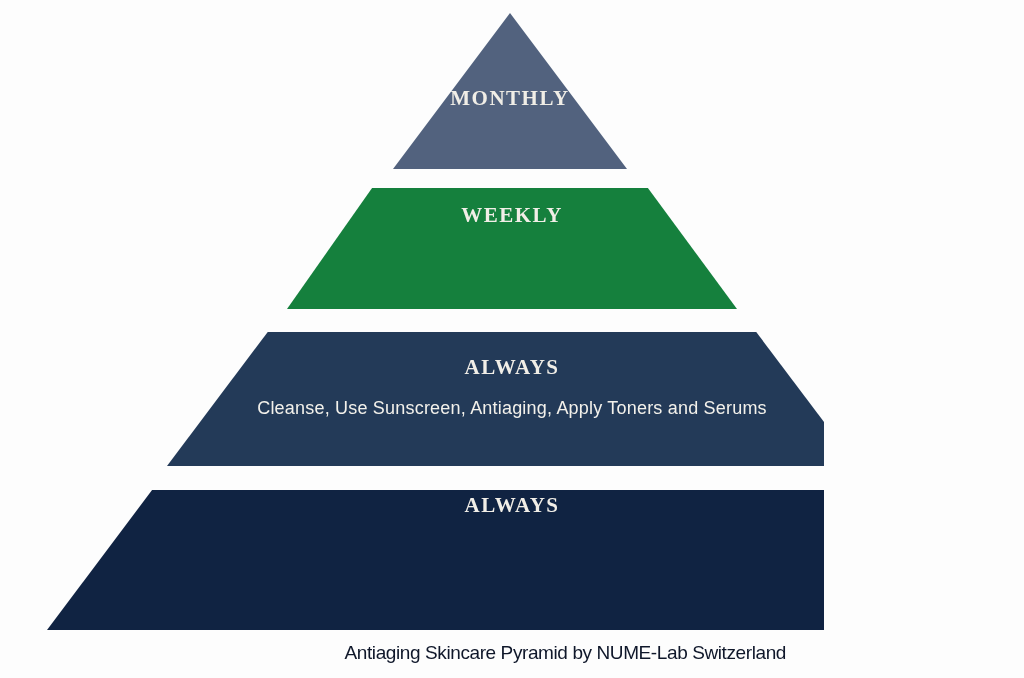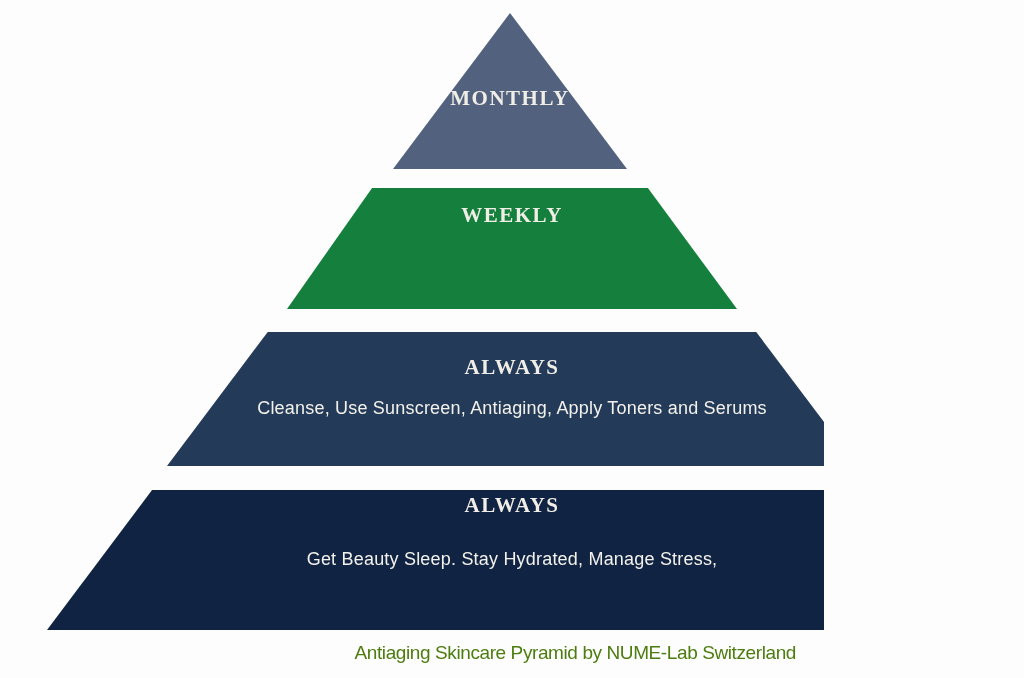--- a/index.html
+++ b/index.html
@@ -60,25 +60,25 @@
   .tier-0 .tier-desc  { top: 116px; }
   .tier-1 .tier-label { top: 15px; }
   .tier-1 .tier-desc  { top: 58px; }
   .tier-2 .tier-label { top: 23px; }
   .tier-2 .tier-desc  { top: 66px; }
   .tier-3 .tier-label { top: 3px; text-align: center; }
   .tier-3 .tier-desc  { top: 59px; }
   .caption {
     position: absolute;
     top: 642px;
-    right: 28px;
+    right: 38px;
     font-family: "Liberation Sans", sans-serif;
     font-size: 19px;
     letter-spacing: -0.4px;
-    color: #4d7c0f;
+    color: #0f172a;
     white-space: nowrap;
   }
 </style>
 </head>
 <body>
 
 <div class="canvas">
 
   <div class="tier tier-0" style="background-color: rgb(82, 98, 126);">
     <div class="tier-label">MONTHLY</div>
@@ -88,18 +88,17 @@
     <div class="tier-label">WEEKLY</div>
   </div>
 
   <div class="tier tier-2" style="background-color: rgb(35, 58, 88);">
     <div class="tier-label">ALWAYS</div>
     <div class="tier-desc">Cleanse, Use Sunscreen, Antiaging, Apply Toners and Serums</div>
   </div>
 
   <div class="tier tier-3" style="background-color: rgb(16, 35, 66);">
     <div class="tier-label">ALWAYS</div>
-    <div class="tier-desc">Get Beauty Sleep. Stay Hydrated, Manage Stress,</div>
   </div>
 
   <div class="caption">Antiaging Skincare Pyramid by NUME-Lab Switzerland</div>
 
 </div>
 
 </body></html>

